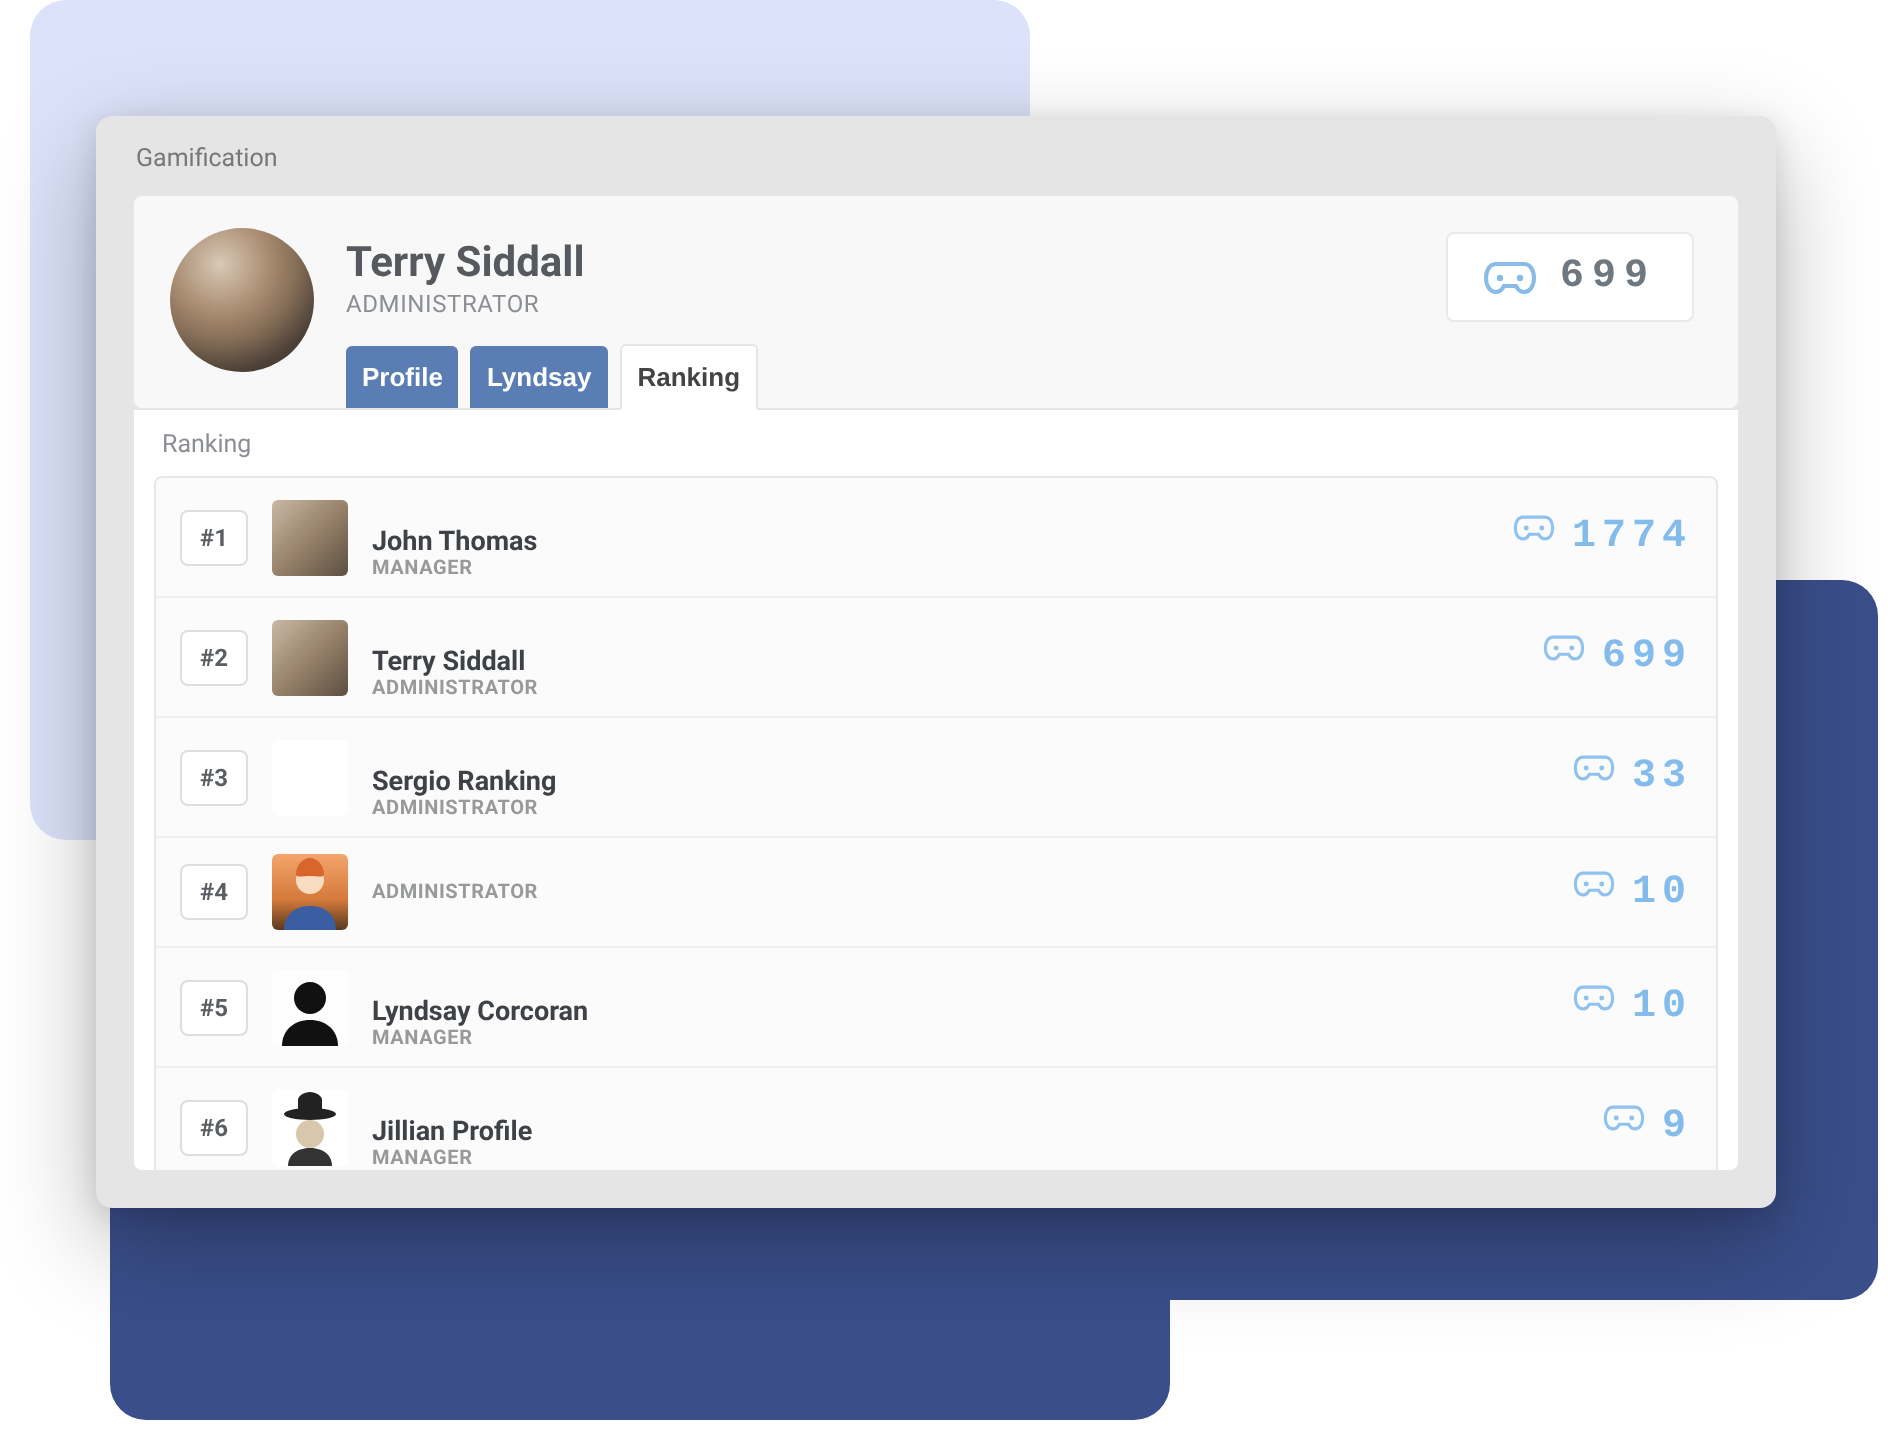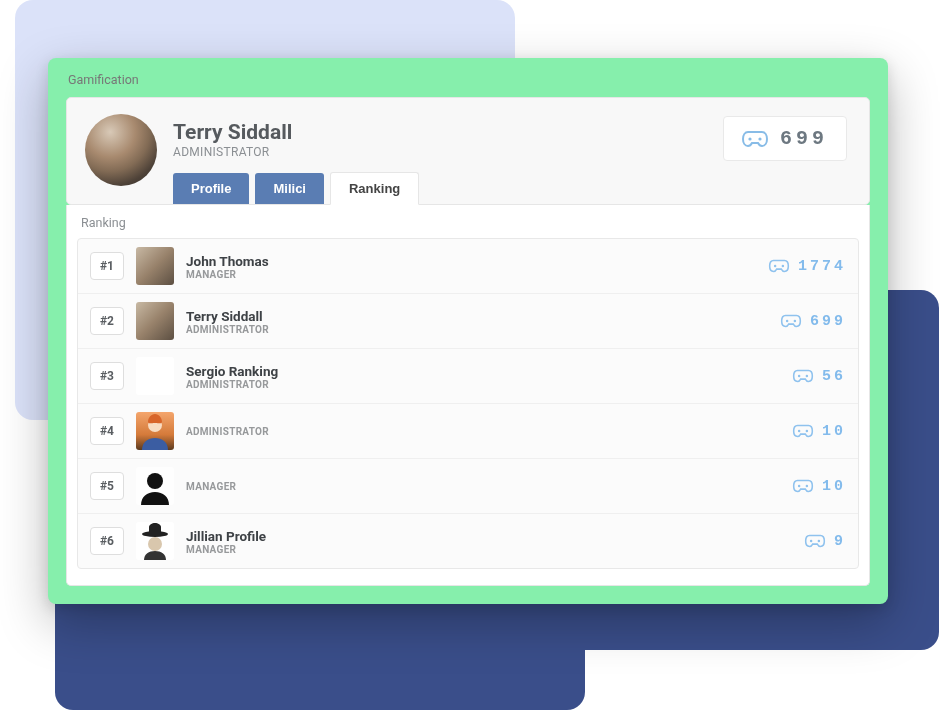--- a/index.html
+++ b/index.html
@@ -30,21 +30,21 @@
       right: 5px; top: 290px;
       width: 380px; height: 360px;
       background: #3a4e8a;
       border-radius: 18px;
     }
     .window {
       position: absolute;
       left: 48px; top: 58px;
       width: 840px;
       height: 546px;
-      background: #86efac;
+      background: #e5e5e5;
       border-radius: 8px;
       box-shadow: 0 18px 50px rgba(0,0,0,0.28), 0 4px 14px rgba(0,0,0,0.12);
       overflow: hidden;
       display: flex;
       flex-direction: column;
     }
     .title-bar {
       padding: 14px 20px 10px 20px;
       font-size: 12.5px;
       color: #777;
@@ -81,21 +81,21 @@
       letter-spacing: 0.3px;
       margin-top: 1px;
     }
     .tabs {
       margin-top: 12px;
       display: flex;
       gap: 6px;
       align-items: flex-end;
     }
     .tab {
-      padding: 8px 18px;
+      padding: 8px 8px;
       font-size: 13px;
       font-weight: 600;
       border-radius: 3px 3px 0 0;
       border: none;
       cursor: pointer;
     }
     .tab.blue {
       background: #5a7db3;
       color: #fff;
     }
@@ -173,35 +173,35 @@
       align-items: flex-end;
       justify-content: center;
       overflow: hidden;
     }
     .rank-avatar.person svg { width: 100%; height: 100%; }
     .rank-info { flex: 1; }
     .rank-name {
       font-size: 13.5px;
       font-weight: 700;
       color: #3e4246;
+      margin-top: 16px;
     }
     .rank-role {
       font-size: 10px;
       color: #97999b;
       letter-spacing: 0.3px;
       font-weight: bold;
     }
     .rank-score {
       font-family: "Courier New", monospace;
-      font-size: 15px;
+      font-size: 20px;
       letter-spacing: 3px;
       font-weight: 700;
       color: #83bbec;
       display: flex;
-      align-items: center;
       gap: 8px;
     }
     .rank-score .game-icon svg { width: 22px; height: 14px; }
     .bg-white { background:#fff; }
     .bg-orange { background: linear-gradient(180deg,#f4a56c 0%, #d47a3a 60%, #5a3a1f 100%); }
     .bg-black { background: #fefefe; }
   </style>
 </head>
 <body>
 
@@ -212,21 +212,21 @@
 <div class="window">
   <div class="title-bar">Gamification</div>
 
   <div class="profile-panel">
     <div class="avatar-large"></div>
     <div class="profile-text">
       <div class="profile-name">Terry Siddall</div>
       <div class="profile-role">ADMINISTRATOR</div>
       <div class="tabs">
         <button class="tab blue">Profile</button>
-        <button class="tab blue">Milici</button>
+        <button class="tab blue">Lyndsay</button>
         <button class="tab active">Ranking</button>
       </div>
     </div>
     <div class="score-box">
       <span class="game-icon">
         <svg width="26" height="18" viewBox="0 0 26 18">
             <path d="M6 2h14c3 0 5 3 5 7s-2 7-5 7c-2 0-3-1-4-3h-6c-1 2-2 3-4 3-3 0-5-3-5-7s2-7 5-7z" fill="none" stroke="#88bce7" stroke-width="2"></path>
             <circle cx="8" cy="9" r="1.6" fill="#88bce7"></circle>
             <circle cx="18" cy="9" r="1.6" fill="#88bce7"></circle>
           </svg>
@@ -285,21 +285,21 @@
           <div class="rank-role">ADMINISTRATOR</div>
         </div>
         <div class="rank-score">
           <span class="game-icon">
               <svg viewBox="0 0 26 18">
                 <path d="M6 2h14c3 0 5 3 5 7s-2 7-5 7c-2 0-3-1-4-3h-6c-1 2-2 3-4 3-3 0-5-3-5-7s2-7 5-7z" fill="none" stroke="#8fc2ee" stroke-width="2"></path>
                 <circle cx="8" cy="9" r="1.6" fill="#8fc2ee"></circle>
                 <circle cx="18" cy="9" r="1.6" fill="#8fc2ee"></circle>
               </svg>
             </span>
-          <span>56</span>
+          <span>33</span>
         </div>
       </div>
 
       <div class="rank-row">
         <div class="rank-badge">#4</div>
         <div class="rank-avatar bg-orange person">
           <svg viewBox="0 0 38 38">
               <circle cx="19" cy="13" r="7" fill="#f8dcc2"></circle>
               <path d="M6 38c0-8 6-12 13-12s13 4 13 12z" fill="#3b5da2"></path>
               <path d="M12 10c0-4 3-8 7-8s7 4 7 8c0 2-3 1-7 1s-7 1-7-1z" fill="#d8652a"></path>
@@ -322,20 +322,21 @@
 
       <div class="rank-row">
         <div class="rank-badge">#5</div>
         <div class="rank-avatar bg-black person">
           <svg viewBox="0 0 38 38">
               <circle cx="19" cy="14" r="8" fill="#111"></circle>
               <path d="M5 38c0-8 6-13 14-13s14 5 14 13z" fill="#111"></path>
             </svg>
         </div>
         <div class="rank-info">
+          <div class="rank-name">Lyndsay Corcoran</div>
           <div class="rank-role">MANAGER</div>
         </div>
         <div class="rank-score">
           <span class="game-icon">
               <svg viewBox="0 0 26 18">
                 <path d="M6 2h14c3 0 5 3 5 7s-2 7-5 7c-2 0-3-1-4-3h-6c-1 2-2 3-4 3-3 0-5-3-5-7s2-7 5-7z" fill="none" stroke="#8fc2ee" stroke-width="2"></path>
                 <circle cx="8" cy="9" r="1.6" fill="#8fc2ee"></circle>
                 <circle cx="18" cy="9" r="1.6" fill="#8fc2ee"></circle>
               </svg>
             </span>

